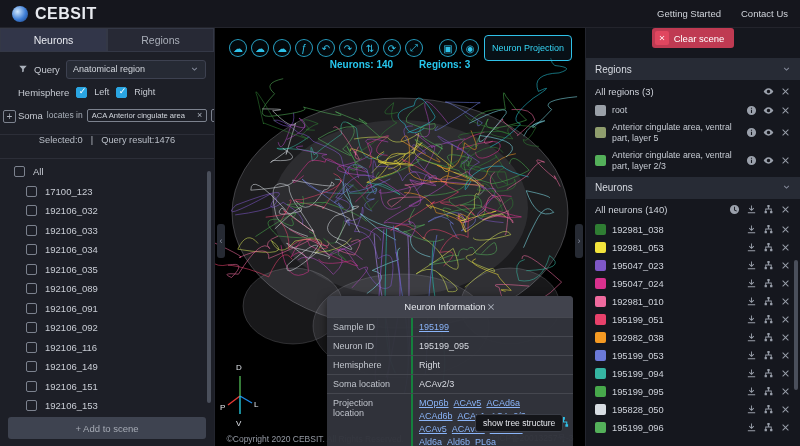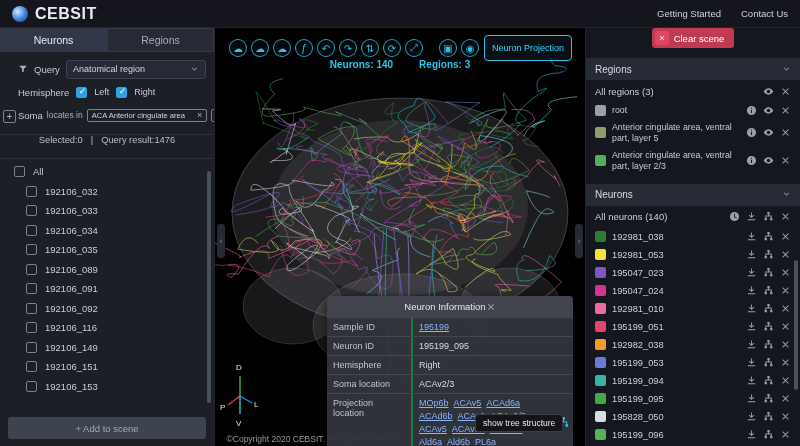--- a/index.html
+++ b/index.html
@@ -77,21 +77,21 @@
 
 
 .right{position:absolute;top:28px;left:585px;width:215px;height:418px;background:#15171e;overflow:hidden;border-left:1px solid #23252e}
 .clearrow{height:30px;display:flex;justify-content:center}
 .clearbtn{display:flex;align-items:center;gap:5px;background:#bf3a52;border:none;border-radius:3px;height:20px;padding:0 10px 0 3px;color:#fff;font-size:9.5px;font-family:inherit}
 .xbox{width:14px;height:14px;background:#e0465f;border-radius:2px;display:flex;align-items:center;justify-content:center;color:#fff;padding:3px}
 .shead{height:22px;background:#272b35;display:flex;align-items:center;justify-content:space-between;padding:0 9px;font-size:10px;color:#d6dae1}
 .allrow{height:22px;display:flex;align-items:center;padding:0 9px;font-size:9.5px;color:#cdd1d9;gap:6px}
 .alllbl{flex:1;white-space:nowrap}
 .icon-btn{width:11px;height:11px;color:#9aa0ab;display:inline-flex;flex:0 0 auto}
-.rlist{padding-bottom:9px}
+.rlist{padding-bottom:2px}
 .rrow{display:flex;align-items:center;padding:3px 9px;gap:6px}
 .sq{width:11px;height:11px;border-radius:2px;flex:0 0 auto}
 .rlbl{flex:1;font-size:8.8px;line-height:1.25;color:#c7ccd4}
 .nrow{height:18px;display:flex;align-items:center;padding:0 9px;gap:6px}
 .nid{flex:1;font-size:9.3px;color:#ced2da;white-space:nowrap}
 .rscroll{position:absolute;right:2px;top:232px;width:4px;height:130px;background:#4a4f5b;border-radius:2px;z-index:4}
 </style>
 </head>
 <body>
 
@@ -148,20 +148,24 @@
     </div>
     <div class="summary" data-interactable="false">
       <span data-interactable="false">Selected:0</span>
       <span data-interactable="false">|</span>
       <span data-interactable="false">Query result:1476</span>
     </div>
     <div class="qlist" data-interactable="false">
         <div class="qrow" data-interactable="true">
           <span class="cb" data-interactable="true"></span>
           <span class="qilbl" data-interactable="false">All</span>
+        </div>
+        <div class="qrow sub" data-interactable="true">
+          <span class="cb" data-interactable="true"></span>
+          <span class="qilbl" data-interactable="false">17100_123</span>
         </div>
         <div class="qrow sub" data-interactable="true">
           <span class="cb" data-interactable="true"></span>
           <span class="qilbl" data-interactable="false">192106_032</span>
         </div>
         <div class="qrow sub" data-interactable="true">
           <span class="cb" data-interactable="true"></span>
           <span class="qilbl" data-interactable="false">192106_033</span>
         </div>
         <div class="qrow sub" data-interactable="true">

